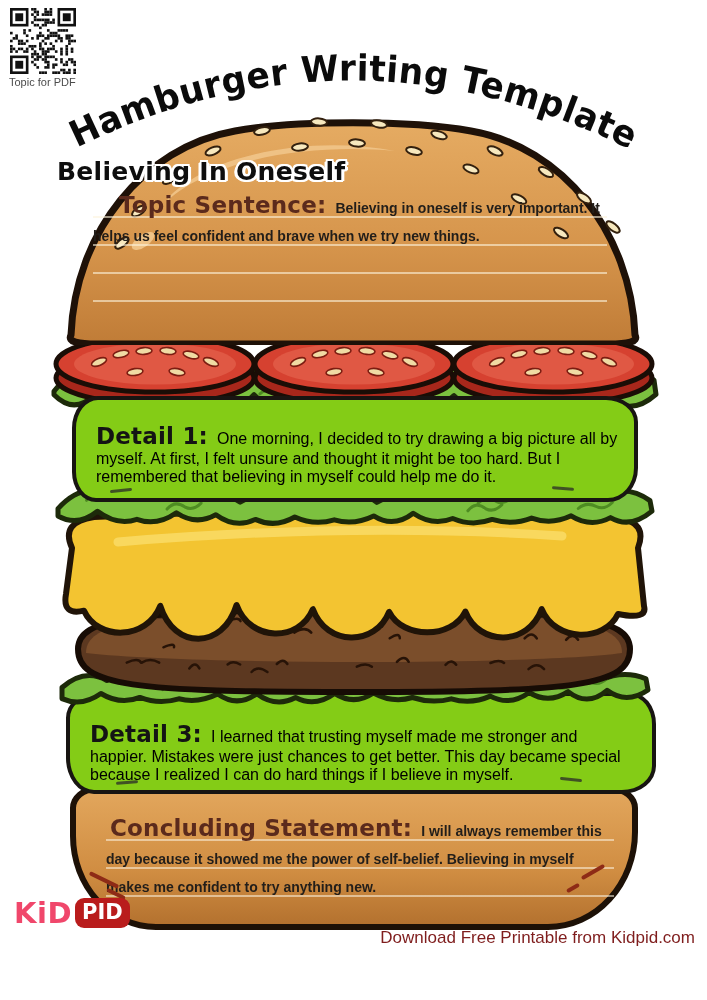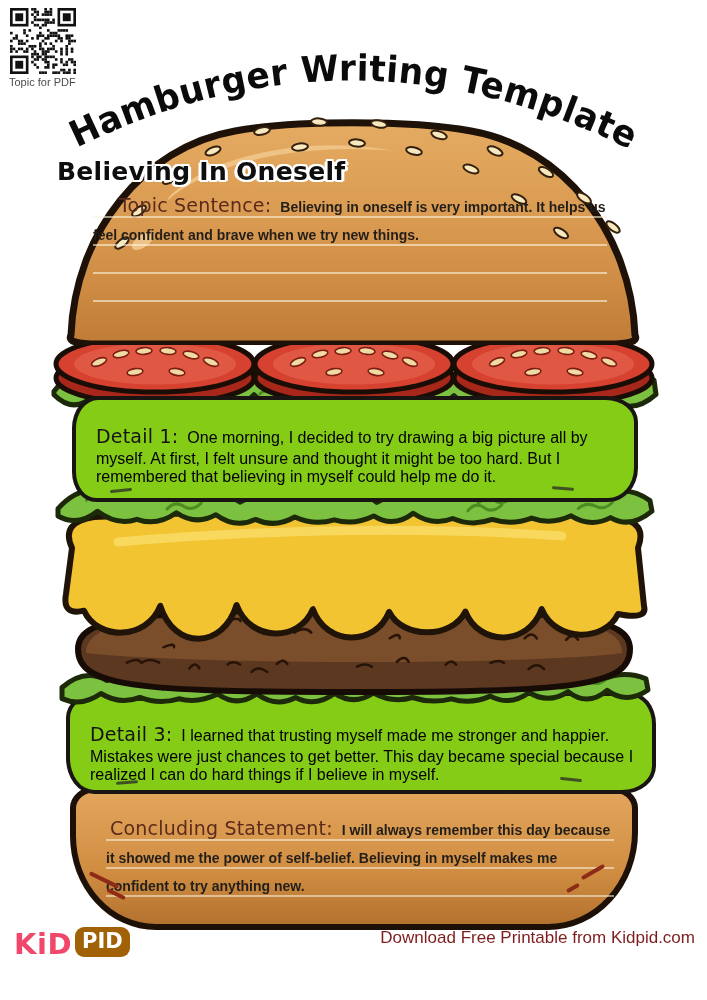--- a/index.html
+++ b/index.html
@@ -9,21 +9,21 @@
   
   #qr{position:absolute;left:10px;top:8px;z-index:20}
   .qr-cap{position:absolute;left:9px;top:76px;z-index:20;font:400 11px "Liberation Sans",sans-serif;color:#4c4c4c}
   #arch{position:absolute;left:0;top:0;z-index:20;pointer-events:none}
   .arch-text{font-family:"DejaVu Sans",sans-serif;font-weight:700;font-size:36px;fill:#0b0b0b;letter-spacing:.5px}
 
   
   .writing{position:absolute}
   .writing p{margin:0;font:700 14px/28px "Liberation Sans",sans-serif;color:#221e1a;
     background-image:repeating-linear-gradient(to bottom,transparent 0,transparent 25px,var(--lc,transparent) 25px,var(--lc,transparent) 27px,transparent 27px,transparent 28px)}
-  .wlabel{font-family:"DejaVu Sans",sans-serif;font-size:19px;font-weight:400;line-height:28px;margin-right:9px;letter-spacing:.2px;color:#141414}
+  .wlabel{font-family:"DejaVu Sans",sans-serif;font-size:23px;font-weight:700;line-height:28px;margin-right:9px;letter-spacing:.2px;color:#141414}
   .brown{color:#5B2A1C}
 
   
   .bun-top{left:57px;top:113px;width:592px;height:232px;z-index:8}
   .essay-title{position:absolute;left:0;right:0;top:44px;text-align:left;font-family:"DejaVu Sans",sans-serif;
     font-size:25px;font-weight:700;color:#0e0e0e;letter-spacing:.3px;
     text-shadow:2px 0 0 #fff,-2px 0 0 #fff,0 2px 0 #fff,0 -2px 0 #fff,1.6px 1.6px 0 #fff,-1.6px 1.6px 0 #fff,1.6px -1.6px 0 #fff,-1.6px -1.6px 0 #fff,3px 1px 0 #fff,-3px 1px 0 #fff}
   .topic{left:36px;top:78px;width:514px}
   .topic p{text-indent:26px;min-height:112px;--lc:rgba(252,243,220,.6)}
 
@@ -41,23 +41,23 @@
 
   
   .bbun{left:70px;top:786px;width:568px;height:144px;z-index:1;box-sizing:border-box;
     background:linear-gradient(#E2A65C,#D08D42 60%,#B4722F);border:6px solid #1d1107;
     border-radius:26px 26px 90px 86px/22px 22px 98px 94px}
   .conclusion{left:30px;top:22px;width:508px}
   .conclusion p{--lc:rgba(252,244,226,.55);text-indent:4px}
   .bdash{position:absolute;height:4px;border-radius:3px;background:#8E2B16}
 
   
-  .logo{position:absolute;left:14px;top:927px;z-index:20;display:flex;align-items:flex-start}
+  .logo{position:absolute;left:14px;top:896px;z-index:20;display:flex;align-items:center}
   .kid{font-family:"DejaVu Sans",sans-serif;font-weight:700;font-size:29px;color:#F0476B;letter-spacing:.5px}
-  .pid{font-family:"DejaVu Sans",sans-serif;font-weight:700;font-size:21px;color:#ffffff;background:#a16207;padding:2px 7px 4px;border-radius:9px;margin-left:3px}
+  .pid{font-family:"DejaVu Sans",sans-serif;font-weight:700;font-size:21px;color:#ffffff;background:#b91c1c;padding:2px 7px 4px;border-radius:9px;margin-left:3px}
   .dl{position:absolute;right:12px;top:928px;z-index:20;font:500 17px "Liberation Sans",sans-serif;color:#7f1d1d}
 </style>
 </head>
 <body>
 
 <div id="page">
 
   <svg id="qr" width="66" height="66" viewBox="0 0 65 65">
       <rect x="20.8" y="0.0" width="2.6" height="2.6" fill="#111"></rect>
       <rect x="23.4" y="0.0" width="2.6" height="2.6" fill="#111"></rect>

